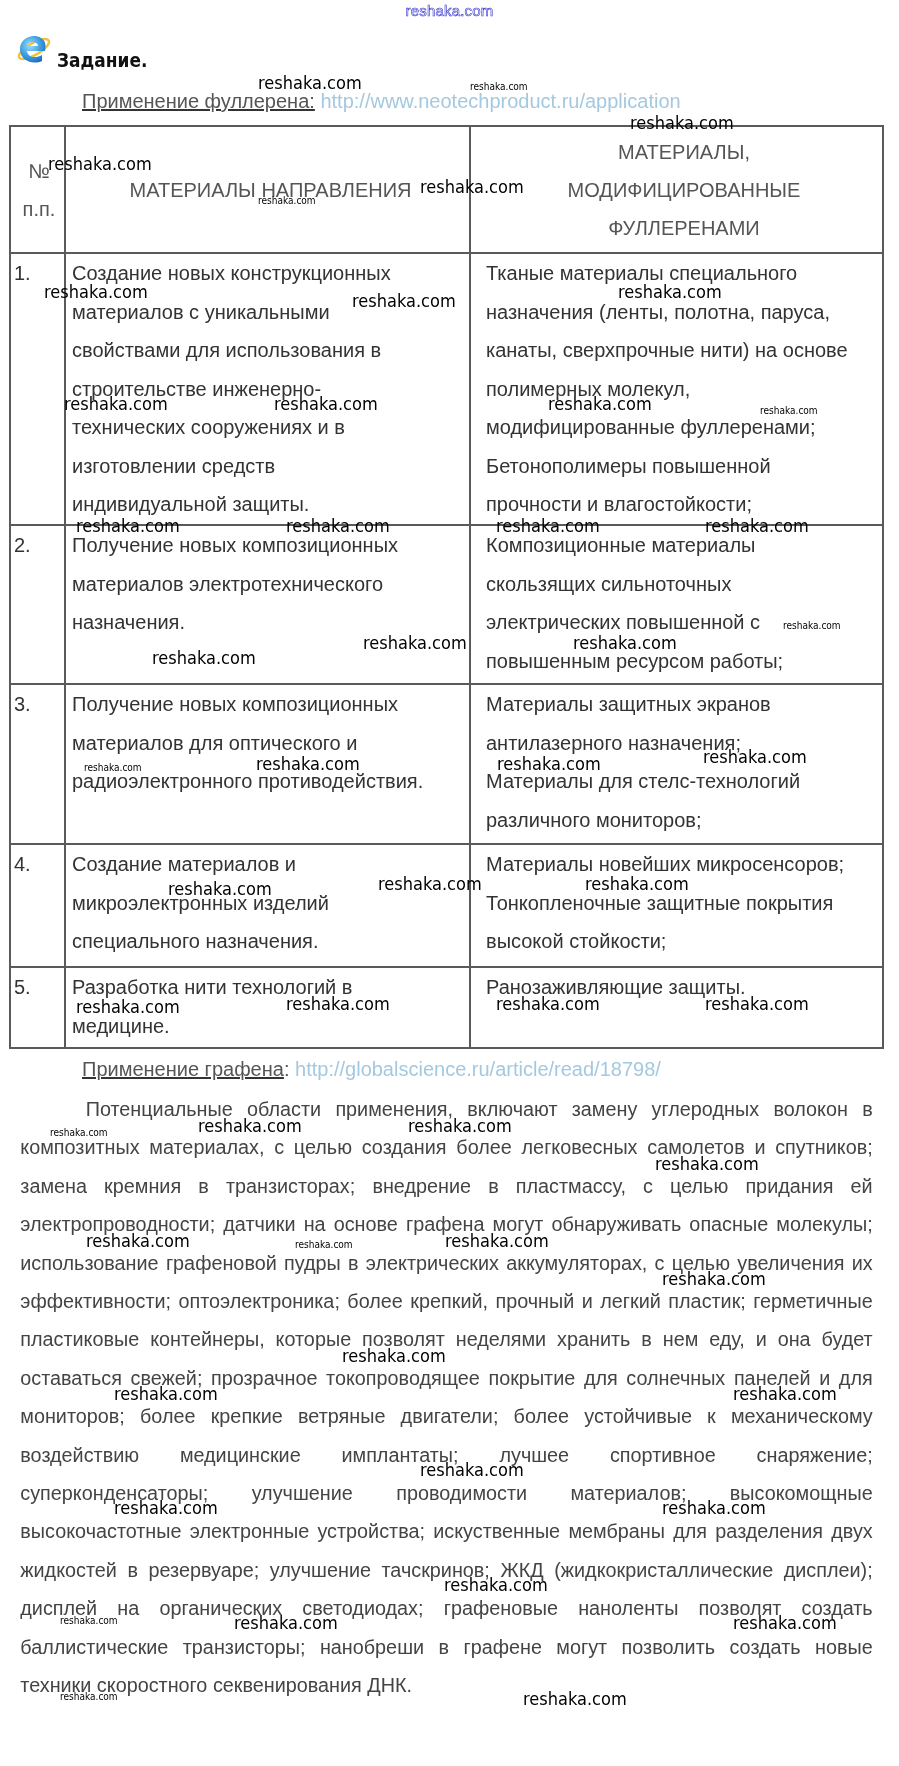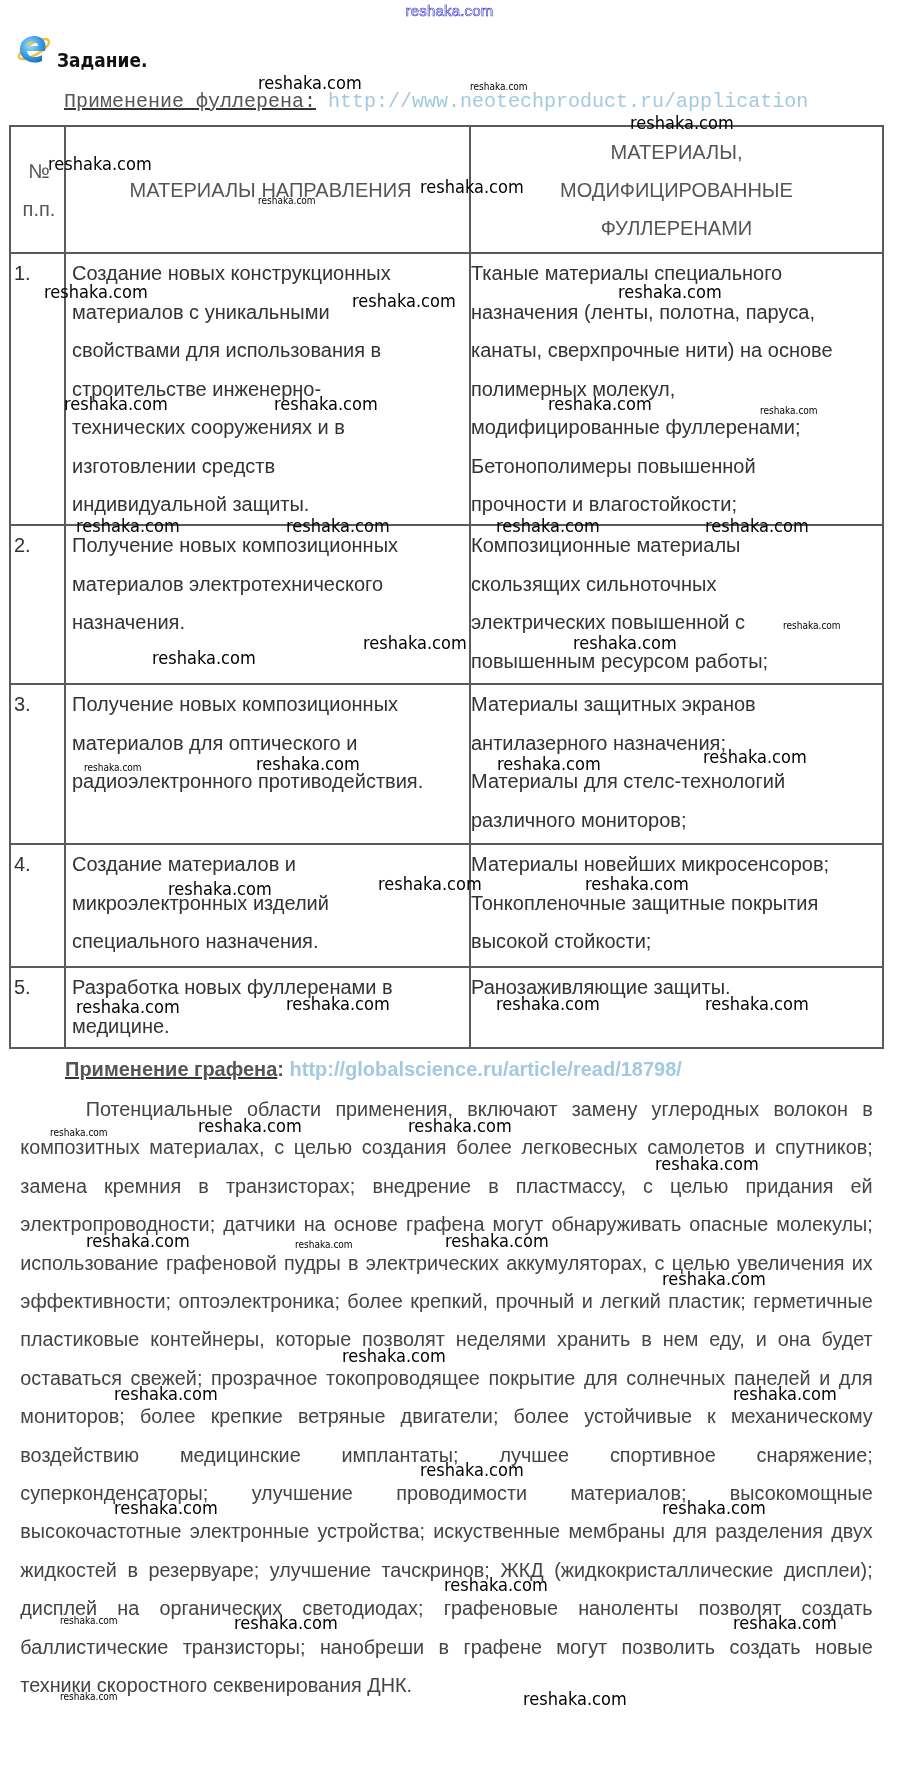--- a/index.html
+++ b/index.html
@@ -11,21 +11,21 @@
   .logo { left:15px; top:30px; width:38px; height:38px; }
   .task-title { left:57px; top:48px; font-size:20px; font-weight:bold; color:#111;
                 font-family:"DejaVu Sans", sans-serif; transform:scaleX(0.85); transform-origin:left; }
   .link-line { font-size:20px; color:#555; }
   .link-label { text-decoration:underline; text-decoration-color:#333; text-decoration-thickness:2px; }
   .url { color:#a3c9e0; text-decoration:none; cursor:pointer; }
   table.ful { position:absolute; left:9px; top:125px; width:875px; border-collapse:collapse; table-layout:fixed; }
   table.ful td { border:2px solid #5a5a5a; vertical-align:top; padding:0; font-size:20px; color:#333; line-height:38.5px; }
   table.ful td.num { width:50px; padding-left:3px; }
   table.ful td.dir { width:397px; padding-left:6px; }
-  table.ful td.mat { }
+  table.ful td.mat { padding-left:15px; }
   table.ful thead td { color:#555; text-align:center; vertical-align:middle; line-height:38px; }
   .hdr-num { font-size:18px; line-height:36px; }
   .cell-text { white-space:pre-line; }
   .para { position:absolute; left:16px; width:861px; top:1090px; font-size:20px; color:#444;
           line-height:38.4px; text-align:justify; text-indent:66px;
           font-family:"Liberation Sans", sans-serif; transform:scaleX(0.99); }
   .wm { position:absolute; color:#000; font-family:"DejaVu Sans", sans-serif; font-size:18px;
         font-weight:normal; white-space:nowrap; transform:scaleX(0.9); transform-origin:left; }
   .wm.small { font-size:10px; }
 </style>
@@ -40,21 +40,21 @@
       <stop offset="0%" stop-color="#9fdcff"></stop>
       <stop offset="60%" stop-color="#3a9de0"></stop>
       <stop offset="100%" stop-color="#1d6fbf"></stop>
     </radialGradient>
   </defs>
   <ellipse cx="19" cy="19" rx="17" ry="6" fill="none" stroke="#f0c23a" stroke-width="2.5" transform="rotate(-30 19 19)"></ellipse>
   <path d="M30 21 H12 C12.5 27 20 29 27 25 L27 31 C18 35 5 31 5 19 C5 8 18 3 26 8 C31 11 31 16 30 21 Z M12 16 H23 C23 11 13 11 12 16 Z" fill="url(#eg)"></path>
 </svg>
 <div class="abs task-title">Задание.</div>
 
-<div class="abs link-line" style="left:64px; top:90px;font-family:Liberation Mono, monospace;">
+<div class="abs link-line" style="left:82px; top:90px;">
   <span class="link-label">Применение фуллерена:</span>
   <a class="url">http://www.neotechproduct.ru/application</a>
 </div>
 
 <table class="ful">
   <thead>
     <tr style="height:127px;">
       <td class="num hdr-num cell-text">№
 п.п.</td>
       <td class="dir cell-text">МАТЕРИАЛЫ НАПРАВЛЕНИЯ</td>
@@ -105,28 +105,28 @@
       <td class="num">4.</td>
       <td class="dir cell-text">Создание материалов и
 микроэлектронных изделий
 специального назначения.</td>
       <td class="mat cell-text">Материалы новейших микросенсоров;
 Тонкопленочные защитные покрытия
 высокой стойкости;</td>
     </tr>
     <tr style="height:81px;">
       <td class="num">5.</td>
-      <td class="dir cell-text">Разработка новых фуллеренами в
+      <td class="dir cell-text">Разработка нити технологий в
 медицине.</td>
       <td class="mat cell-text">Ранозаживляющие защиты.</td>
     </tr>
   </tbody>
 </table>
 
-<div class="abs link-line" style="left:65px; top:1058px;font-weight:bold;">
+<div class="abs link-line" style="left:82px; top:1058px;">
   <span class="link-label">Применение графена</span><span>:</span>
   <a class="url">http://globalscience.ru/article/read/18798/</a>
 </div>
 
 <div class="para">Потенциальные области применения, включают замену углеродных волокон в композитных материалах, с целью создания более легковесных самолетов и спутников; замена кремния в транзисторах; внедрение в пластмассу, с целью придания ей электропроводности; датчики на основе графена могут обнаруживать опасные молекулы; использование графеновой пудры в электрических аккумуляторах, с целью увеличения их эффективности; оптоэлектроника; более крепкий, прочный и легкий пластик; герметичные пластиковые контейнеры, которые позволят неделями хранить в нем еду, и она будет оставаться свежей; прозрачное токопроводящее покрытие для солнечных панелей и для мониторов; более крепкие ветряные двигатели; более устойчивые к механическому воздействию медицинские имплантаты; лучшее спортивное снаряжение; суперконденсаторы; улучшение проводимости материалов; высокомощные высокочастотные электронные устройства; искуственные мембраны для разделения двух жидкостей в резервуаре; улучшение тачскринов; ЖКД (жидкокристаллические дисплеи); дисплей на органических светодиодах; графеновые наноленты позволят создать баллистические транзисторы; нанобреши в графене могут позволить создать новые техники скоростного секвенирования ДНК.</div>
 
 <div class="wm" style="left:258px; top:72px;">reshaka.com</div>
 <div class="wm small" style="left:470px; top:81px;">reshaka.com</div>
 <div class="wm" style="left:630px; top:112px;">reshaka.com</div>
 <div class="wm" style="left:48px; top:153px;">reshaka.com</div>

